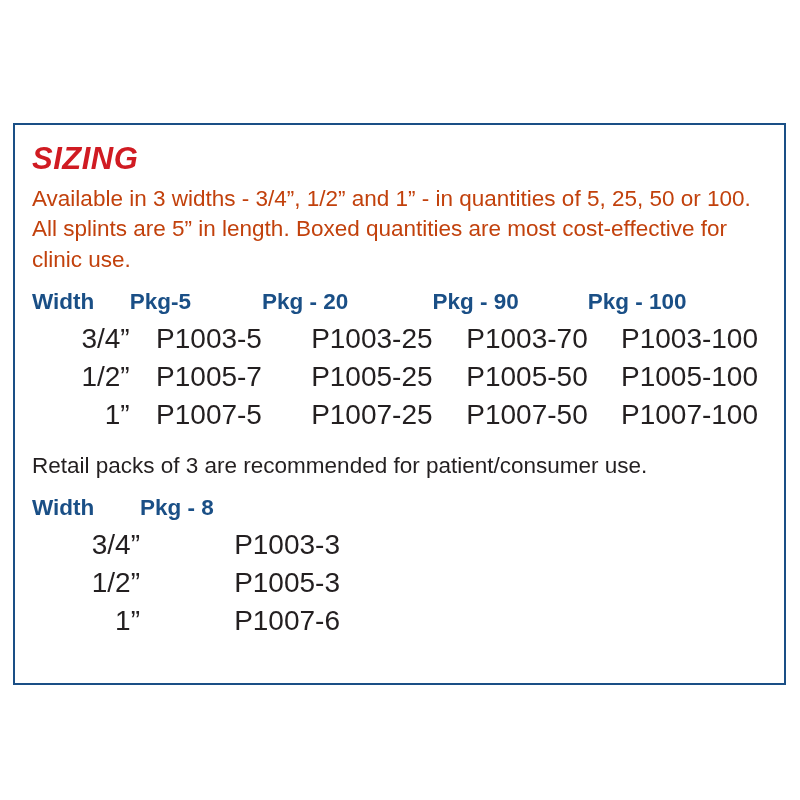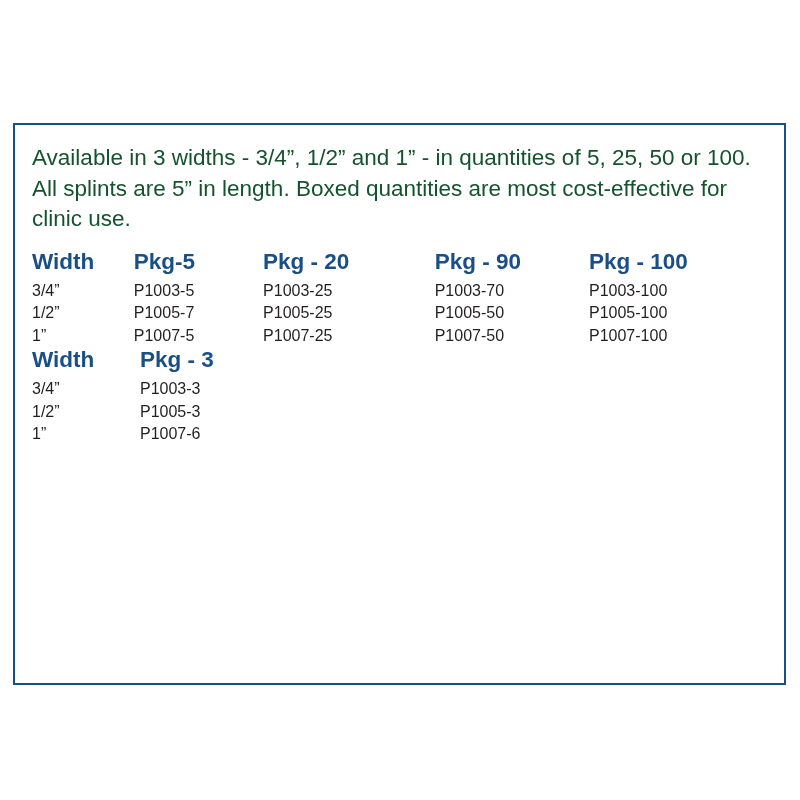--- a/index.html
+++ b/index.html
@@ -38,21 +38,21 @@
     color: #d01b22;
     font-style: italic;
     font-weight: bold;
     font-size: 31px;
     letter-spacing: 0.5px;
     margin: 0 0 8px 0;
     line-height: 1.05;
   }
 
   .intro {
-    color: #14532d;
+    color: #c2410c;
     font-size: 22.5px;
     line-height: 1.36;
     margin: 0 0 14px 0;
     max-width: 735px;
   }
 
   table.sizing-table {
     border-collapse: collapse;
     margin: 0 0 0 0;
     table-layout: fixed;
@@ -63,23 +63,23 @@
     font-size: 22.5px;
     font-weight: bold;
     text-align: left;
     padding: 0 0 5px 0;
     white-space: nowrap;
     margin-top: 16px;
   }
 
   table.sizing-table td {
     color: #231f20;
-    font-size: 16px;
+    font-size: 28px;
     font-weight: normal;
-    text-align: left;
+    text-align: right;
     padding: 1px 0 1px 0;
     white-space: nowrap;
     line-height: 1.28;
   }
 
   
   .t-main col.c0 { width: 108px; }
   .t-main col.c1 { width: 140px; }
   .t-main col.c2 { width: 185px; }
   .t-main col.c3 { width: 165px; }
@@ -97,20 +97,21 @@
     max-width: 742px;
   }
 </style>
 </head>
 <body>
 
 <div id="page">
   <div class="panel">
     <div class="panel-inner">
 
+      <div class="sizing-title">SIZING</div>
 
       <p class="intro">Available in 3 widths - 3/4”, 1/2” and 1” - in quantities of 5, 25, 50 or 100. All splints are 5” in length. Boxed quantities are most cost-effective for clinic use.</p>
 
       <table class="sizing-table t-main">
         <colgroup>
           <col class="c0">
             <col class="c1">
             <col class="c2">
             <col class="c3">
             <col class="c4">
@@ -142,30 +143,31 @@
           <tr>
             <td>1”</td>
             <td>P1007-5</td>
             <td>P1007-25</td>
             <td>P1007-50</td>
             <td>P1007-100</td>
           </tr>
         </tbody>
       </table>
 
+      <p class="retail-note">Retail packs of 3 are recommended for patient/consumer use.</p>
 
       <table class="sizing-table t-retail">
         <colgroup>
           <col class="c0">
             <col class="c1">
         </colgroup>
         <thead>
           <tr>
             <th>Width</th>
-            <th>Pkg - 3</th>
+            <th>Pkg - 8</th>
           </tr>
         </thead>
         <tbody>
           <tr>
             <td>3/4”</td>
             <td>P1003-3</td>
           </tr>
           <tr>
             <td>1/2”</td>
             <td>P1005-3</td>

